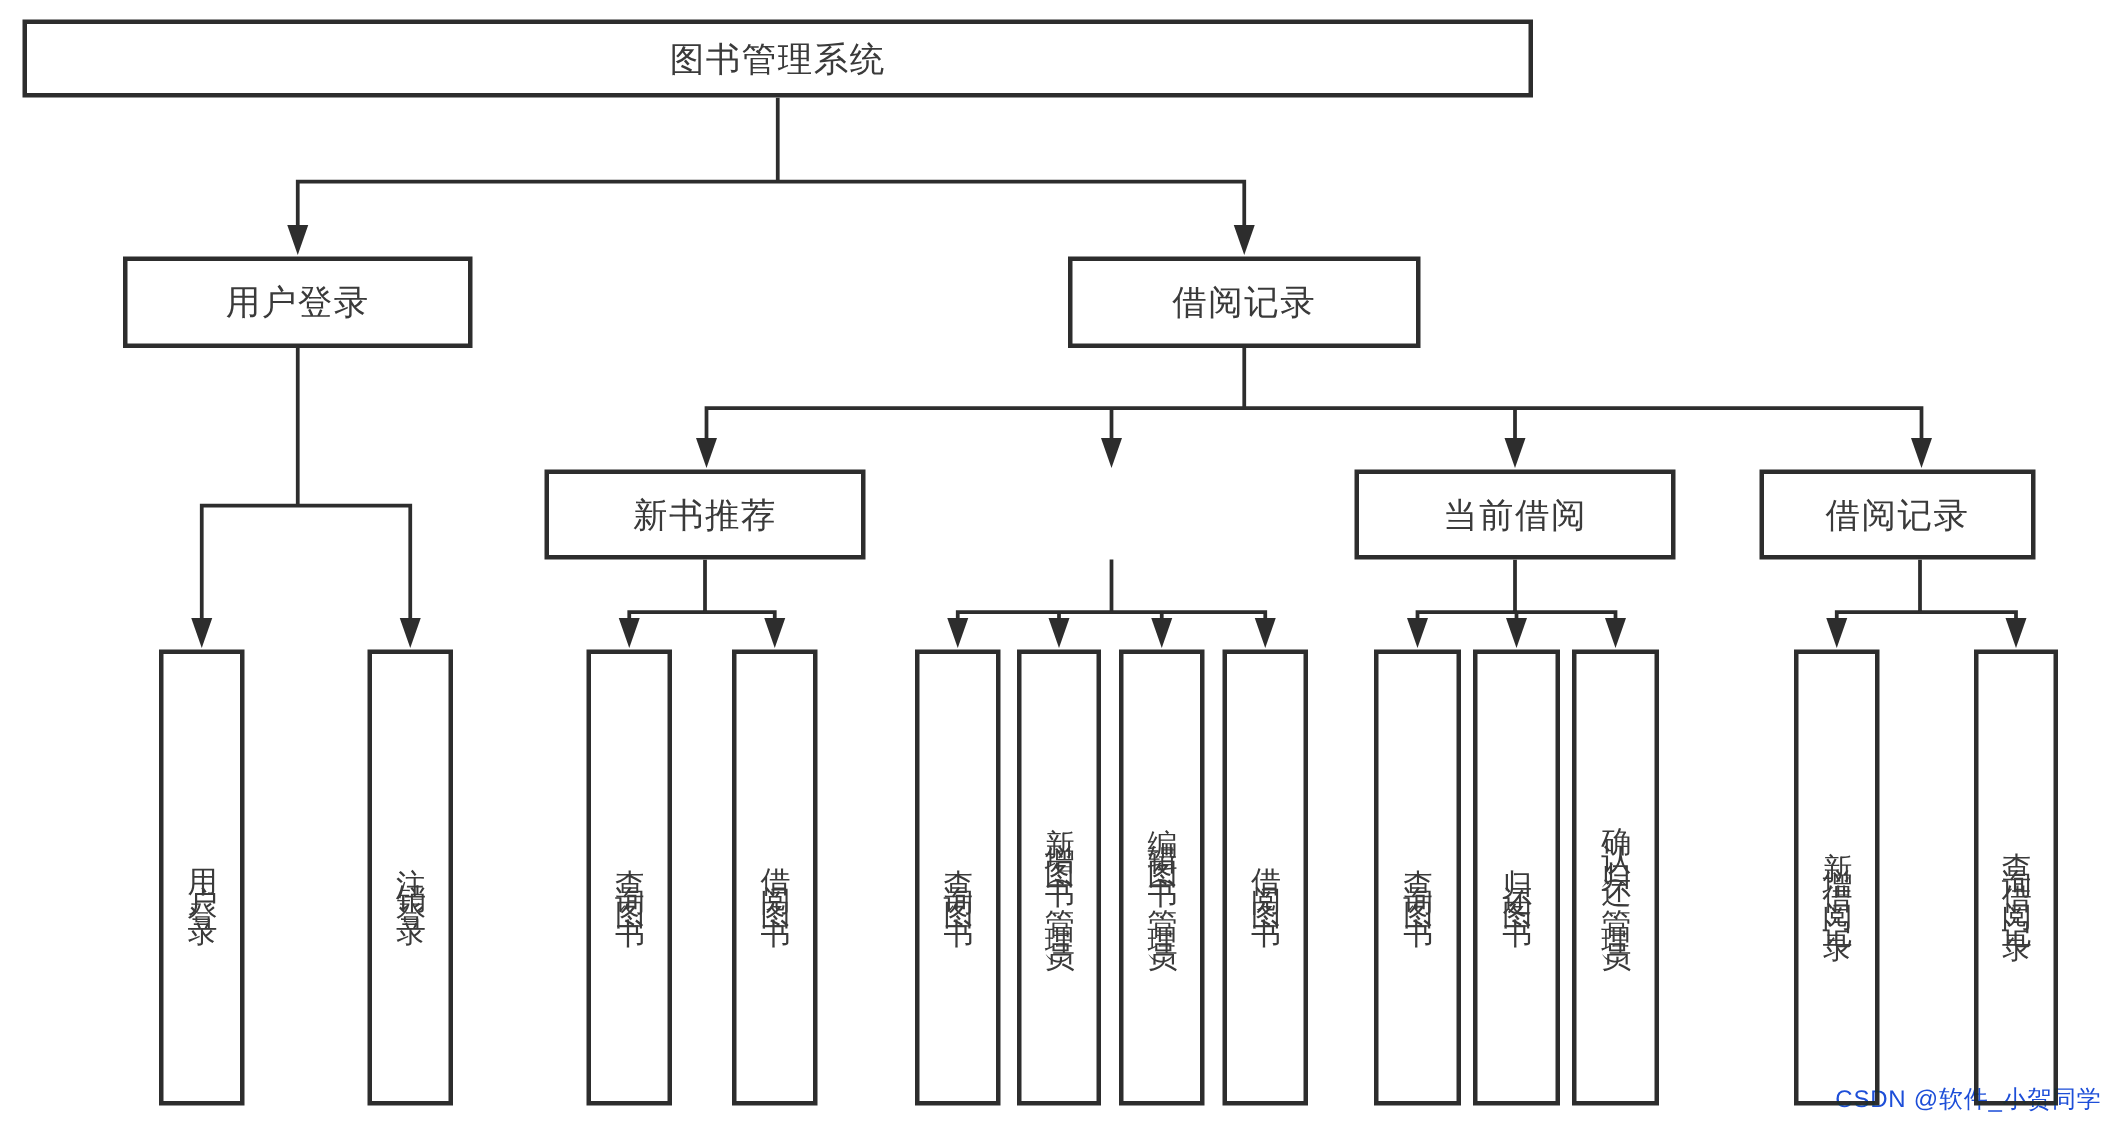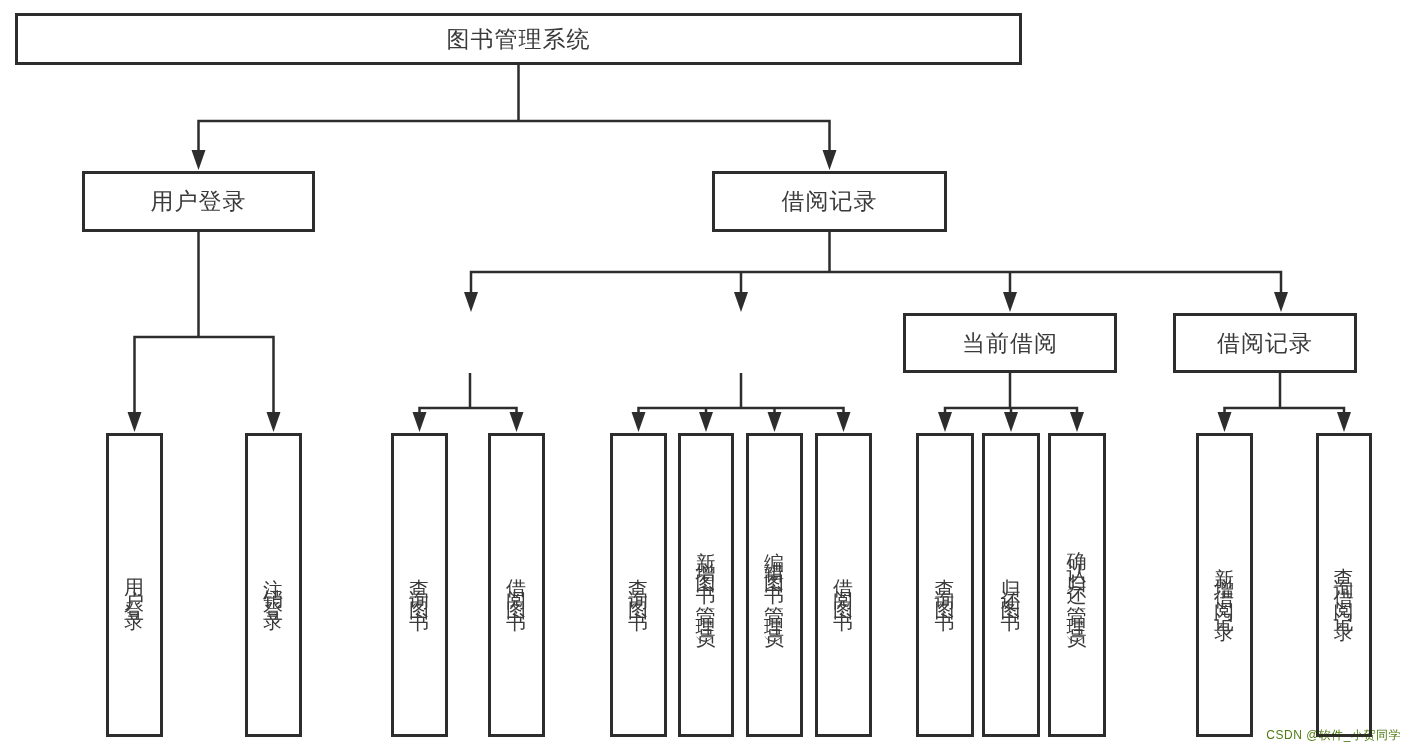--- a/index.html
+++ b/index.html
@@ -25,23 +25,23 @@
   .h{font-size:23px;letter-spacing:1px;white-space:nowrap;}
   .v{
     writing-mode:vertical-rl;
     font-size:20px;
     letter-spacing:11px;
     line-height:1;
   }
   #watermark{
     position:absolute;
     right:4px;bottom:3px;
-    font-size:12px;
+    font-size:16px;
     letter-spacing:0.5px;
-    color:#4d7c0f;
+    color:#1d4ed8;
     z-index:3;
     mix-blend-mode:darken;
     white-space:nowrap;
   }
 </style>
 </head>
 <body>
 
 <div id="canvas">
 
@@ -90,20 +90,21 @@
       <polygon points="1217.5,412 1231.5,412 1224.5,432"></polygon>
       <polygon points="1337,412 1351,412 1344,432"></polygon>
     </g>
   </svg>
 
   <div class="box h" style="left:15px;top:13px;width:1007px;height:52px">图书管理系统</div>
 
   <div class="box h" style="left:82px;top:171px;width:233px;height:61px">用户登录</div>
   <div class="box h" style="left:712px;top:171px;width:235px;height:61px">借阅记录</div>
 
+  <div class="box h" style="left:363px;top:313px;width:214px;height:60px">新书推荐</div>
   <div class="box h" style="left:903px;top:313px;width:214px;height:60px">当前借阅</div>
   <div class="box h" style="left:1173px;top:313px;width:184px;height:60px">借阅记录</div>
 
   <div class="box v" style="left:106px;top:433px;width:57px;height:304px">用户登录</div>
   <div class="box v" style="left:245px;top:433px;width:57px;height:304px">注销登录</div>
 
   <div class="box v" style="left:391px;top:433px;width:57px;height:304px">查询图书</div>
   <div class="box v" style="left:488px;top:433px;width:57px;height:304px">借阅图书</div>
 
   <div class="box v" style="left:610px;top:433px;width:57px;height:304px">查询图书</div>

